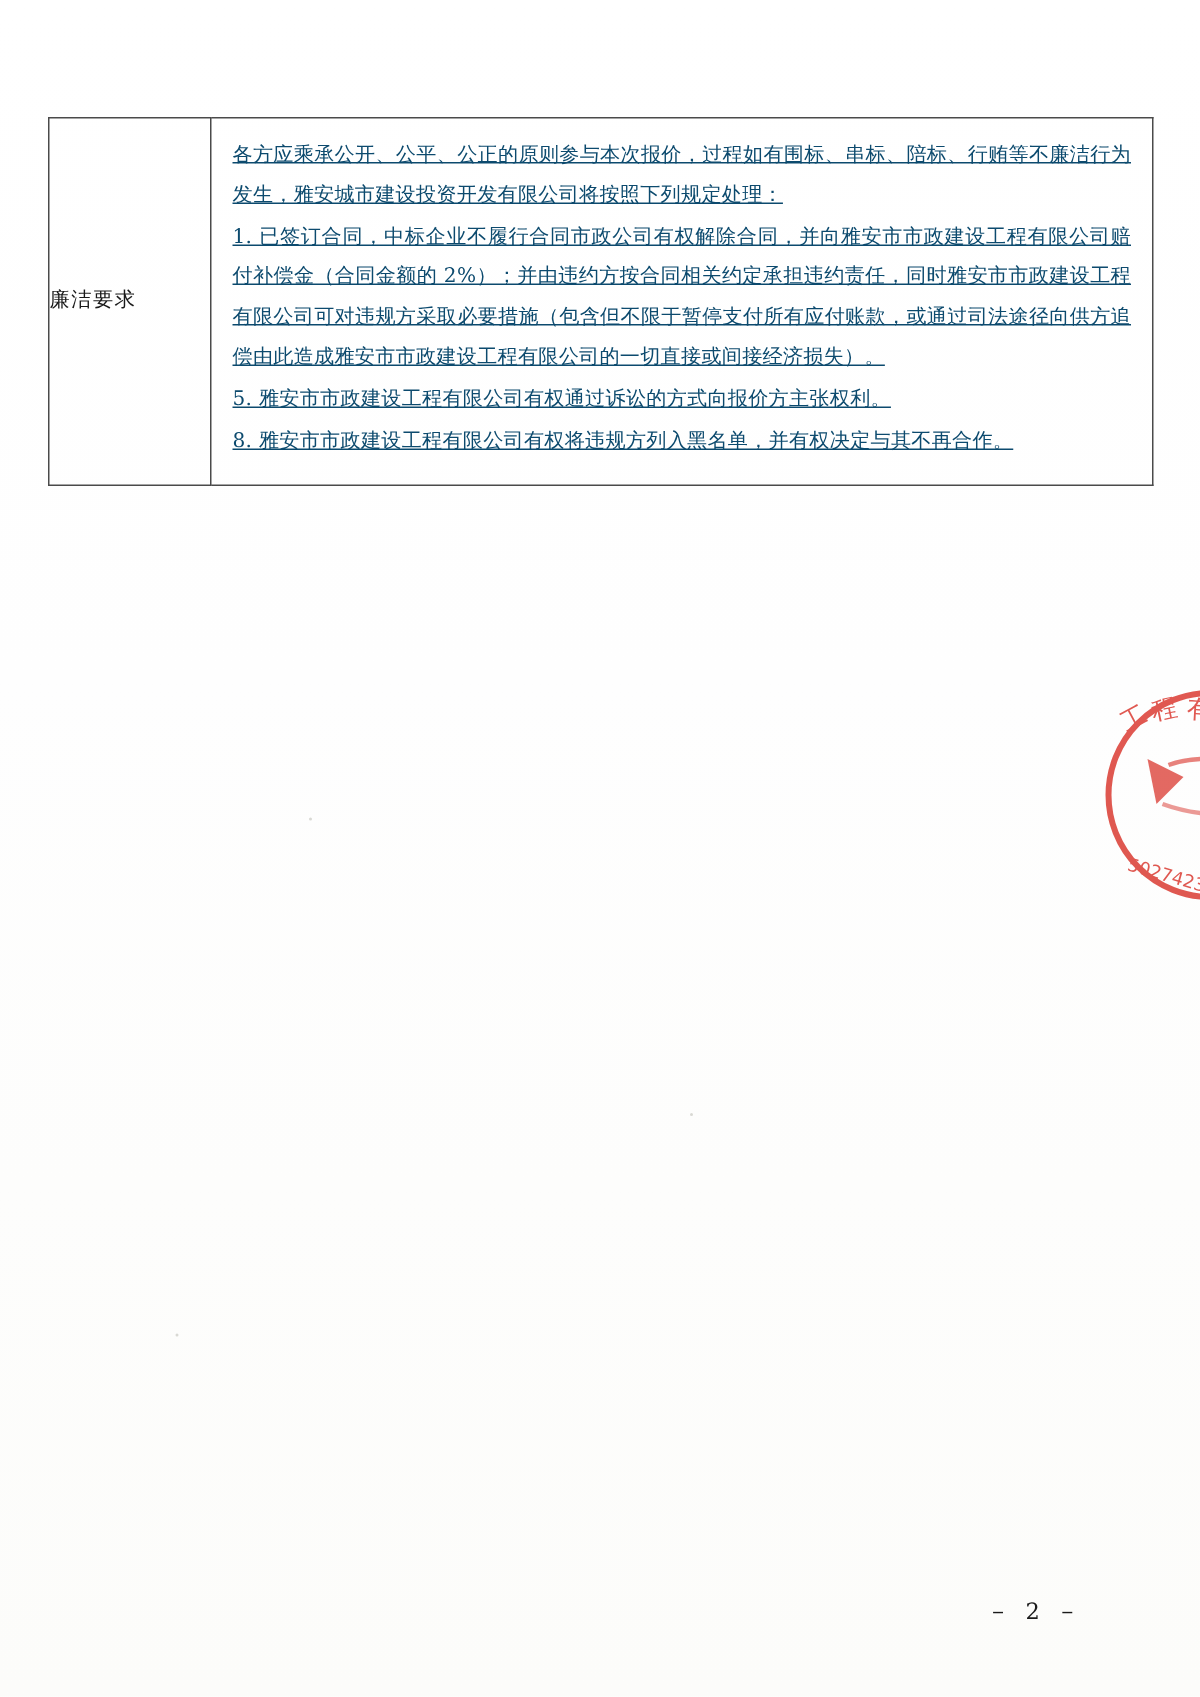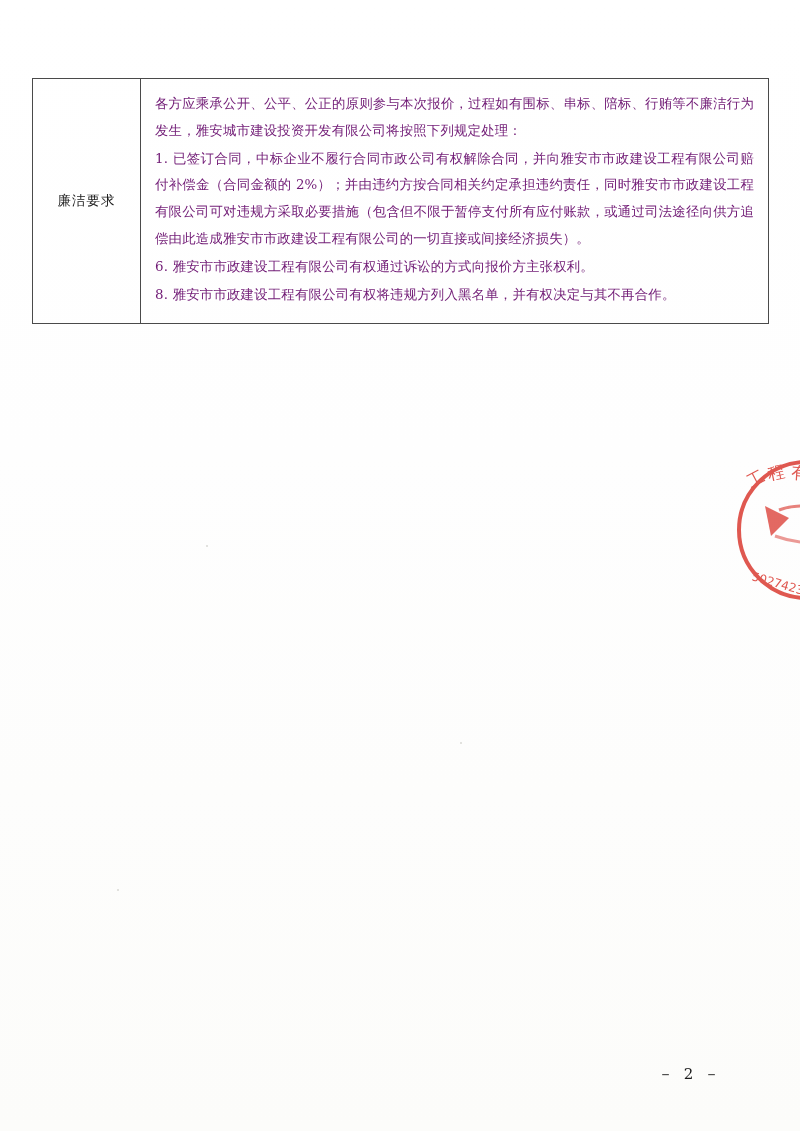--- a/index.html
+++ b/index.html
@@ -36,38 +36,38 @@
     border-collapse: collapse;
     table-layout: fixed;
   }
   .doc-table td {
     border: 1px solid #4a4a4a;
     vertical-align: middle;
     padding: 0;
   }
   td.label-cell {
     width: 107px;
-    text-align: center;
     font-size: 13.5px;
     color: #1a1a1a;
     letter-spacing: 1px;
     line-height: 1.6;
   }
   td.body-cell {
     padding: 12px 14px 14px 14px;
     vertical-align: top;
   }
   .para {
     font-size: 13.4px;
-    color: #701a75;
+    color: #0c4a6e;
     line-height: 2.0;
     text-align: justify;
     text-justify: inter-ideograph;
     margin: 0;
     letter-spacing: 0.2px;
+    text-decoration: underline;
   }
   .para + .para {
     margin-top: 1px;
   }
   .indent {
     text-indent: 0;
   }
 
   
   .page-number {
@@ -107,21 +107,21 @@
 <div class="page">
   <div class="scan-tint"></div>
 
   <table class="doc-table">
     <tbody>
         <tr>
       <td class="label-cell">廉洁要求</td>
       <td class="body-cell">
         <p class="para">各方应乘承公开、公平、公正的原则参与本次报价，过程如有围标、串标、陪标、行贿等不廉洁行为发生，雅安城市建设投资开发有限公司将按照下列规定处理：</p>
         <p class="para indent">1. 已签订合同，中标企业不履行合同市政公司有权解除合同，并向雅安市市政建设工程有限公司赔付补偿金（合同金额的 2%）；并由违约方按合同相关约定承担违约责任，同时雅安市市政建设工程有限公司可对违规方采取必要措施（包含但不限于暂停支付所有应付账款，或通过司法途径向供方追偿由此造成雅安市市政建设工程有限公司的一切直接或间接经济损失）。</p>
-        <p class="para indent">6. 雅安市市政建设工程有限公司有权通过诉讼的方式向报价方主张权利。</p>
+        <p class="para indent">5. 雅安市市政建设工程有限公司有权通过诉讼的方式向报价方主张权利。</p>
         <p class="para indent">8. 雅安市市政建设工程有限公司有权将违规方列入黑名单，并有权决定与其不再合作。</p>
       </td>
     </tr>
   </tbody>
     </table>
 
   <div class="seal">
     <svg width="180" height="180" viewBox="0 0 180 180" xmlns="http://www.w3.org/2000/svg">
       <g opacity="0.82">
         <circle cx="72" cy="90" r="68" fill="none" stroke="#d9342b" stroke-width="4"></circle>

